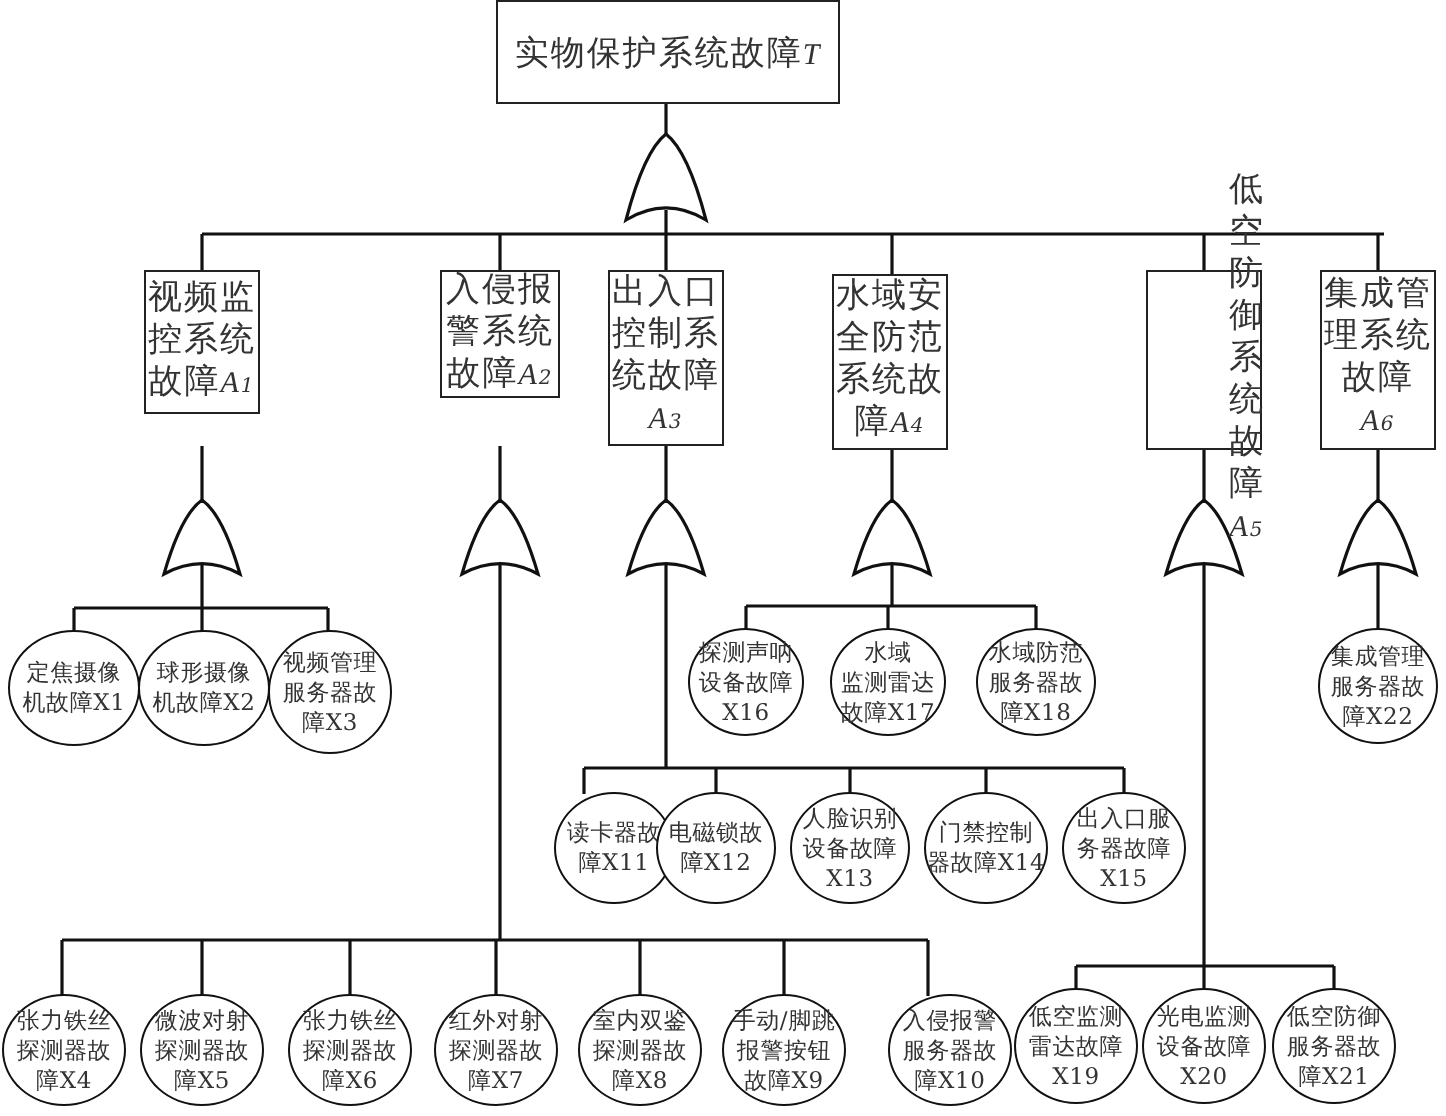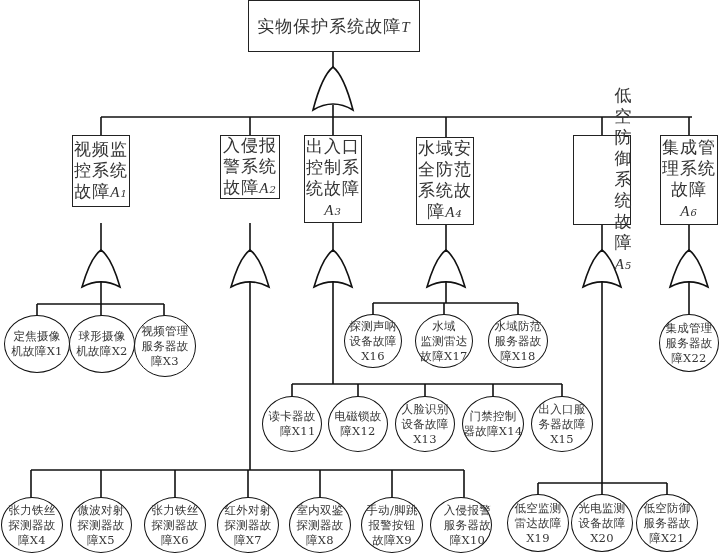--- a/index.html
+++ b/index.html
@@ -181,27 +181,27 @@
 <div class="ev" style="left:289px; top:497px; width:62px; height:56px;">
     <span class="ev-label">室内双鉴
 探测器故
 障X8</span>
   </div>
 <div class="ev" style="left:361px; top:497px; width:62px; height:56px;">
     <span class="ev-label">手动/脚跳
 报警按钮
 故障X9</span>
   </div>
-<div class="ev" style="left:430px; top:497px; width:62px; height:56px;justify-content:flex-end;">
+<div class="ev" style="left:444px; top:497px; width:62px; height:56px;">
     <span class="ev-label">入侵报警
 服务器故
 障X10</span>
   </div>
 
-<div class="ev" style="left:262px; top:396px; width:60px; height:56px;text-align:right;">
+<div class="ev" style="left:277px; top:396px; width:60px; height:56px;">
     <span class="ev-label">读卡器故
 障X11</span>
   </div>
 <div class="ev" style="left:328px; top:396px; width:60px; height:56px;">
     <span class="ev-label">电磁锁故
 障X12</span>
   </div>
 <div class="ev" style="left:395px; top:396px; width:60px; height:56px;">
     <span class="ev-label">人脸识别
 设备故障

